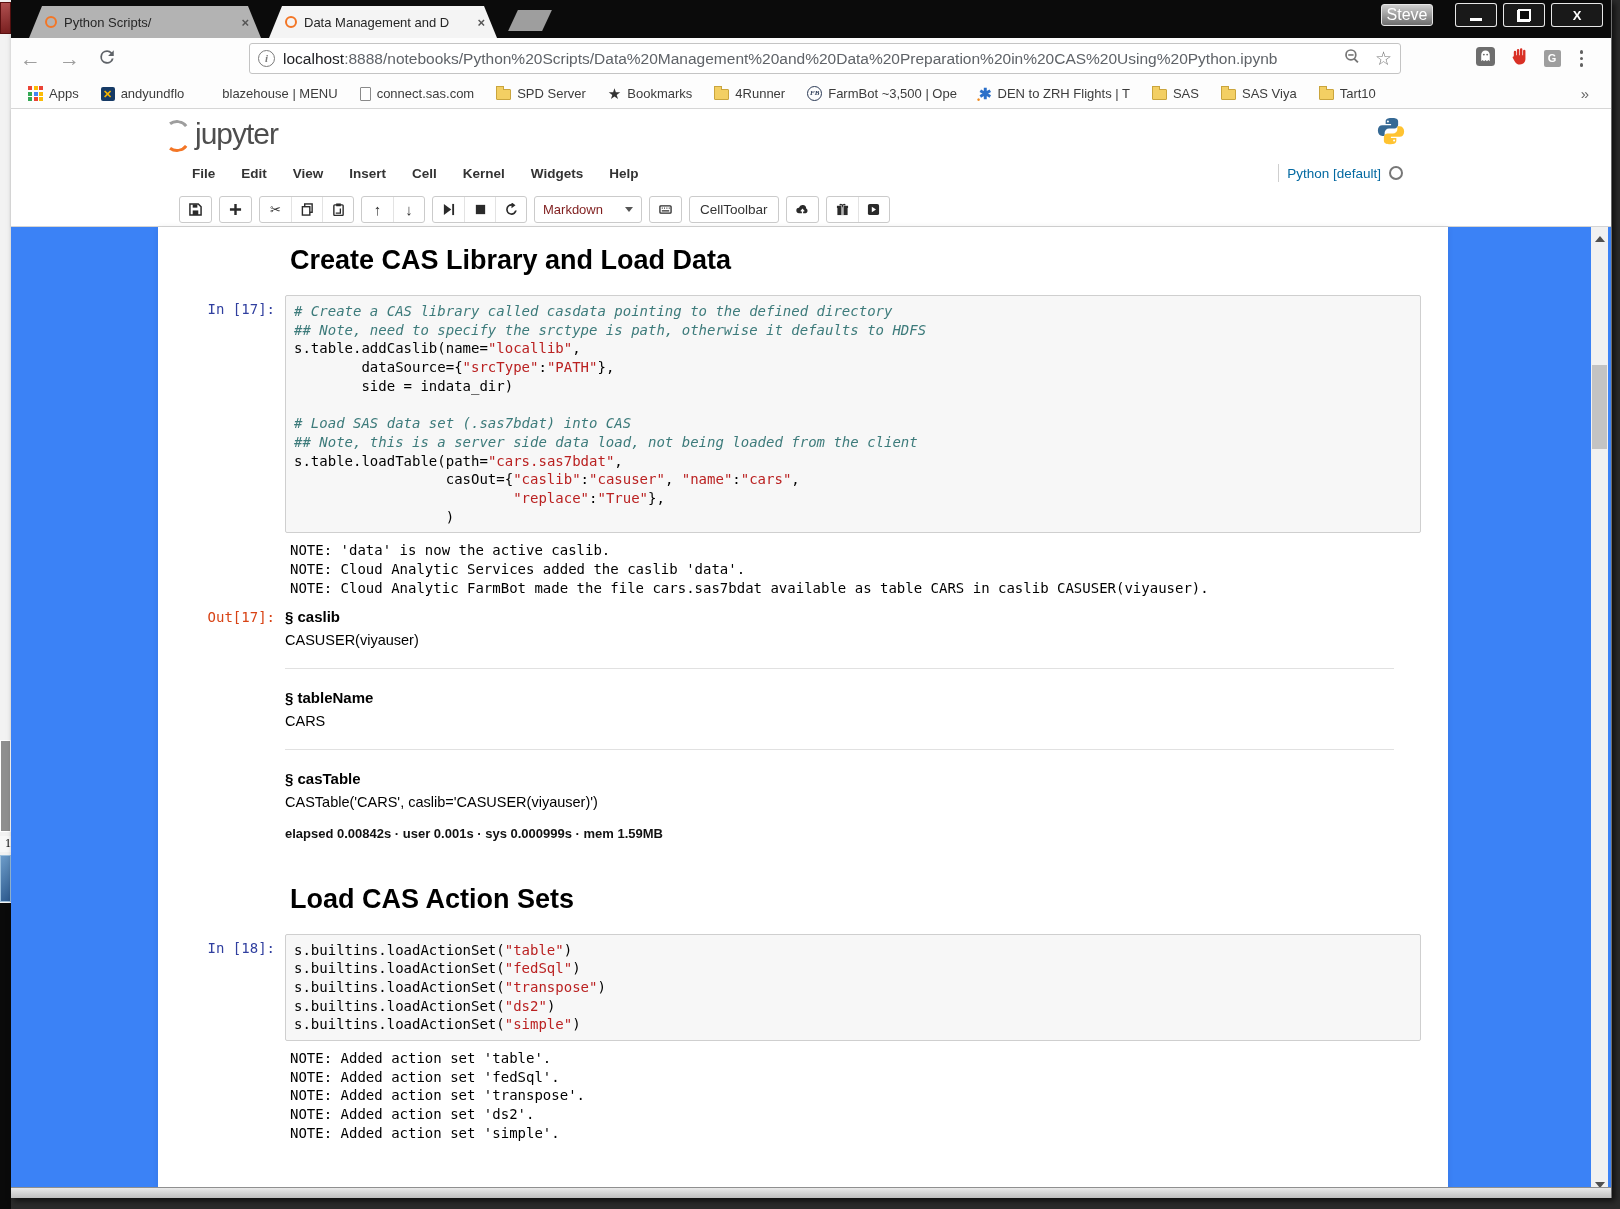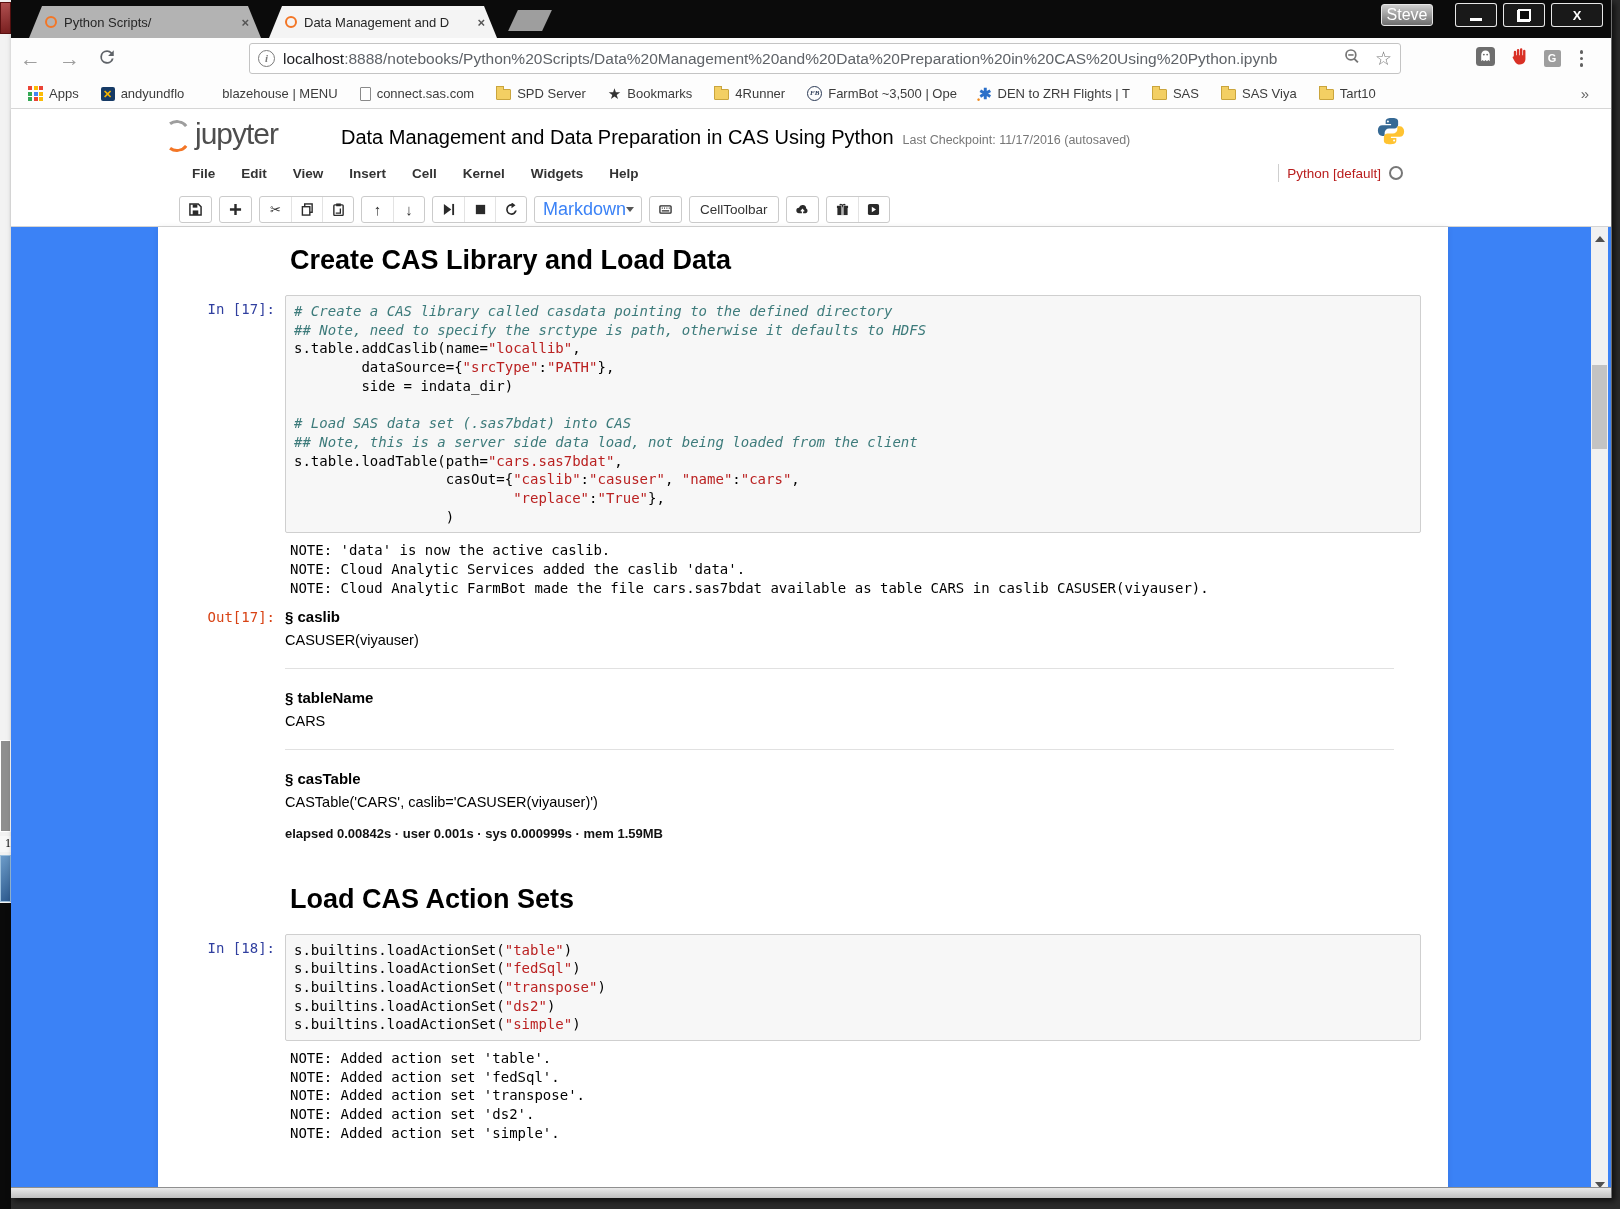--- a/index.html
+++ b/index.html
@@ -87,32 +87,32 @@
                       border-bottom-color:#f37626; border-radius:50%; transform:rotate(-8deg);}
   .jlogo-word { font-size:30px; color:#4e4e4e; letter-spacing:-1px; }
   .jtitle-wrap { position:absolute; left:330px; top:17px; display:flex; align-items:baseline; gap:9px; }
   .jtitle { font-size:20px; color:#000; font-weight:500;}
   .jcheckpoint { font-size:12.5px; color:#777; }
   .pylogo { position:absolute; right:205px; top:7px; width:30px; height:30px; }
 
   .jmenurow { position:absolute; left:0; right:0; top:46px; height:36px; background:#fff; }
   .jmenu { position:absolute; left:168px; top:0; height:36px; display:flex; align-items:center;font-weight:bold; }
   .jmenu span { padding:0 13px; font-size:13.5px; color:#333; }
-  .kernelind { position:absolute; right:208px; top:0; height:36px; display:flex; align-items:center; gap:8px; color:#b91c1c; font-size:13.5px;}
+  .kernelind { position:absolute; right:208px; top:0; height:36px; display:flex; align-items:center; gap:8px; color:#0369a1; font-size:13.5px;}
   .kdiv { width:1px; height:18px; background:#cfcfcf; }
   .kcircle { width:14px; height:14px; border:2px solid #777; border-radius:50%; }
 
   
   .jtoolbar { position:absolute; left:168px; top:82px; height:36px; display:flex; align-items:center; gap:7px; }
   .tgrp { display:flex; border:1px solid #cbcbcb; border-radius:3px; background:#fff; }
   .tbtn { width:31px; height:25px; display:flex; align-items:center; justify-content:center; color:#333; font-size:13px;}
   .tbtn + .tbtn { border-left:1px solid #e3e3e3; }
   .tbtn svg { width:13px; height:13px; fill:#2a2a2a; }
   .tsel { width:108px; height:27px; border:1px solid #cbcbcb; border-radius:3px; background:#fff; display:flex;
-          align-items:center; justify-content:space-between; padding:0 8px; font-size:18px; color:#3b82f6; }
+          align-items:center; justify-content:space-between; padding:0 8px; font-size:13px; color:#7f1d1d; }
   .caret { width:0; height:0; border-left:4px solid transparent; border-right:4px solid transparent; border-top:5px solid #555; }
   .tbtn-wide { padding:0 10px; width:auto; font-size:13.5px; color:#333; }
 
   
   .content { position:absolute; left:0; top:227px; right:0; bottom:0; background:#3b82f6; }
   .nbcontainer { position:absolute; left:147px; top:0; width:1290px; height:970px; background:#fff;
                  box-shadow:0 0 6px rgba(0,0,0,.08); overflow:hidden; padding-top:18px; }
   .cellrow { display:flex; }
   .promptcol { width:127px; flex:none; text-align:right; padding-right:10px;
                font:14px "DejaVu Sans Mono", monospace; padding-top:6px; }
@@ -290,24 +290,20 @@
         <span>Tart10</span>
       </span>
       <span class="bm-overflow">»</span>
     </div>
 
     <div class="jheader">
       <div class="jbrand">
         <span class="jlogo-ic"></span>
         <span class="jlogo-word">jupyter</span>
       </div>
-      <div class="jtitle-wrap">
-        <span class="jtitle">Data Management and Data Preparation in CAS Using Python</span>
-        <span class="jcheckpoint">Last Checkpoint: 11/17/2016 (autosaved)</span>
-      </div>
       <span class="pylogo">
         <svg viewBox="0 0 32 32" width="30" height="30">
           <path d="M15.9 2c-3 0-5.6.9-5.6 3.6v3h5.8v1.2H6.8c-2.8 0-4.8 2-4.8 5.6 0 3.7 2 5.8 4.8 5.8h2.4v-3.3c0-2.5 2.2-4.6 4.8-4.6h5.7c2.1 0 3.9-1.7 3.9-3.9V5.6C23.6 3 21 2 18.3 2h-2.4z" fill="#366994"></path>
           <path d="M16.1 30c3 0 5.6-.9 5.6-3.6v-3h-5.8v-1.2h9.3c2.8 0 4.8-2 4.8-5.6 0-3.7-2-5.8-4.8-5.8h-2.4v3.3c0 2.5-2.2 4.6-4.8 4.6h-5.7c-2.1 0-3.9 1.7-3.9 3.9v3.8c0 2.6 2.6 3.6 5.3 3.6h2.4z" fill="#ffc331"></path>
           <circle cx="12.7" cy="5.9" r="1.1" fill="#fff"></circle>
             <circle cx="19.3" cy="26.1" r="1.1" fill="#fff"></circle>
         </svg>
       </span>
 
       <div class="jmenurow">

